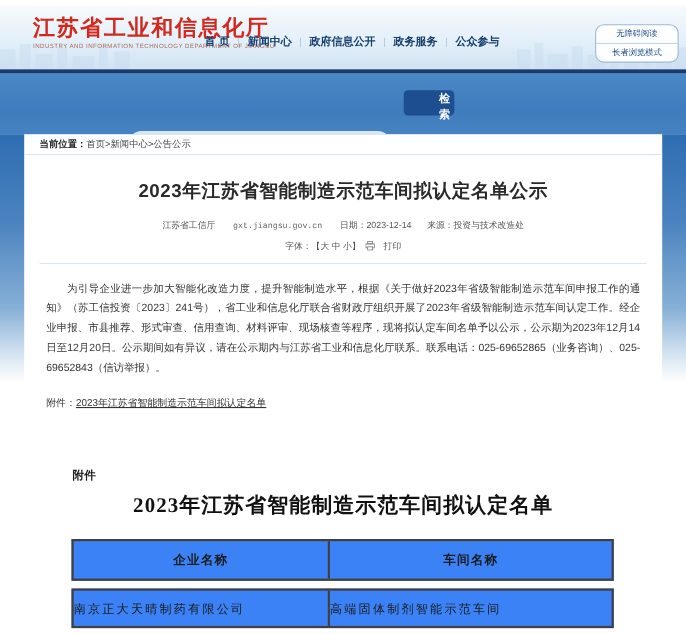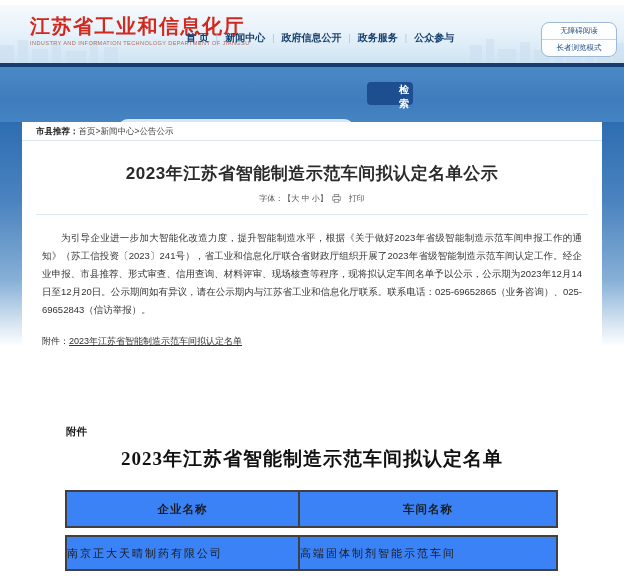--- a/index.html
+++ b/index.html
@@ -132,23 +132,29 @@
 
   <div class="search-band">
     <input class="search-input" type="text" placeholder="请输入关键字" style="">
     <button class="search-btn">检索</button>
   </div>
 
   <div class="blue-bg"></div>
 
   <div class="card">
     <div class="breadcrumb">
-      <b>市县推荐：</b><span>首页&gt;新闻中心&gt;公告公示</span>
+      <b>当前位置：</b><span>首页&gt;新闻中心&gt;公告公示</span>
     </div>
     <div class="article-title">2023年江苏省智能制造示范车间拟认定名单公示</div>
+    <div class="meta">
+      <span>江苏省工信厅</span>
+      <span class="site">gxt.jiangsu.gov.cn</span>
+      <span>日期：2023-12-14</span>
+      <span class="gap">来源：投资与技术改造处</span>
+    </div>
     <div class="meta2">
       <span class="font-ctl">字体：【大 中 小】</span>
       <svg width="9" height="9" viewBox="0 0 10 10">
         <rect x="2.5" y="0.5" width="5" height="2.5" fill="none" stroke="#777" stroke-width="0.8"></rect>
         <rect x="0.8" y="3" width="8.4" height="4" fill="none" stroke="#777" stroke-width="0.8"></rect>
         <rect x="2.5" y="6" width="5" height="3.2" fill="#fff" stroke="#777" stroke-width="0.8"></rect>
       </svg>
       <span class="print">打印</span>
     </div>
     <hr class="rule">

